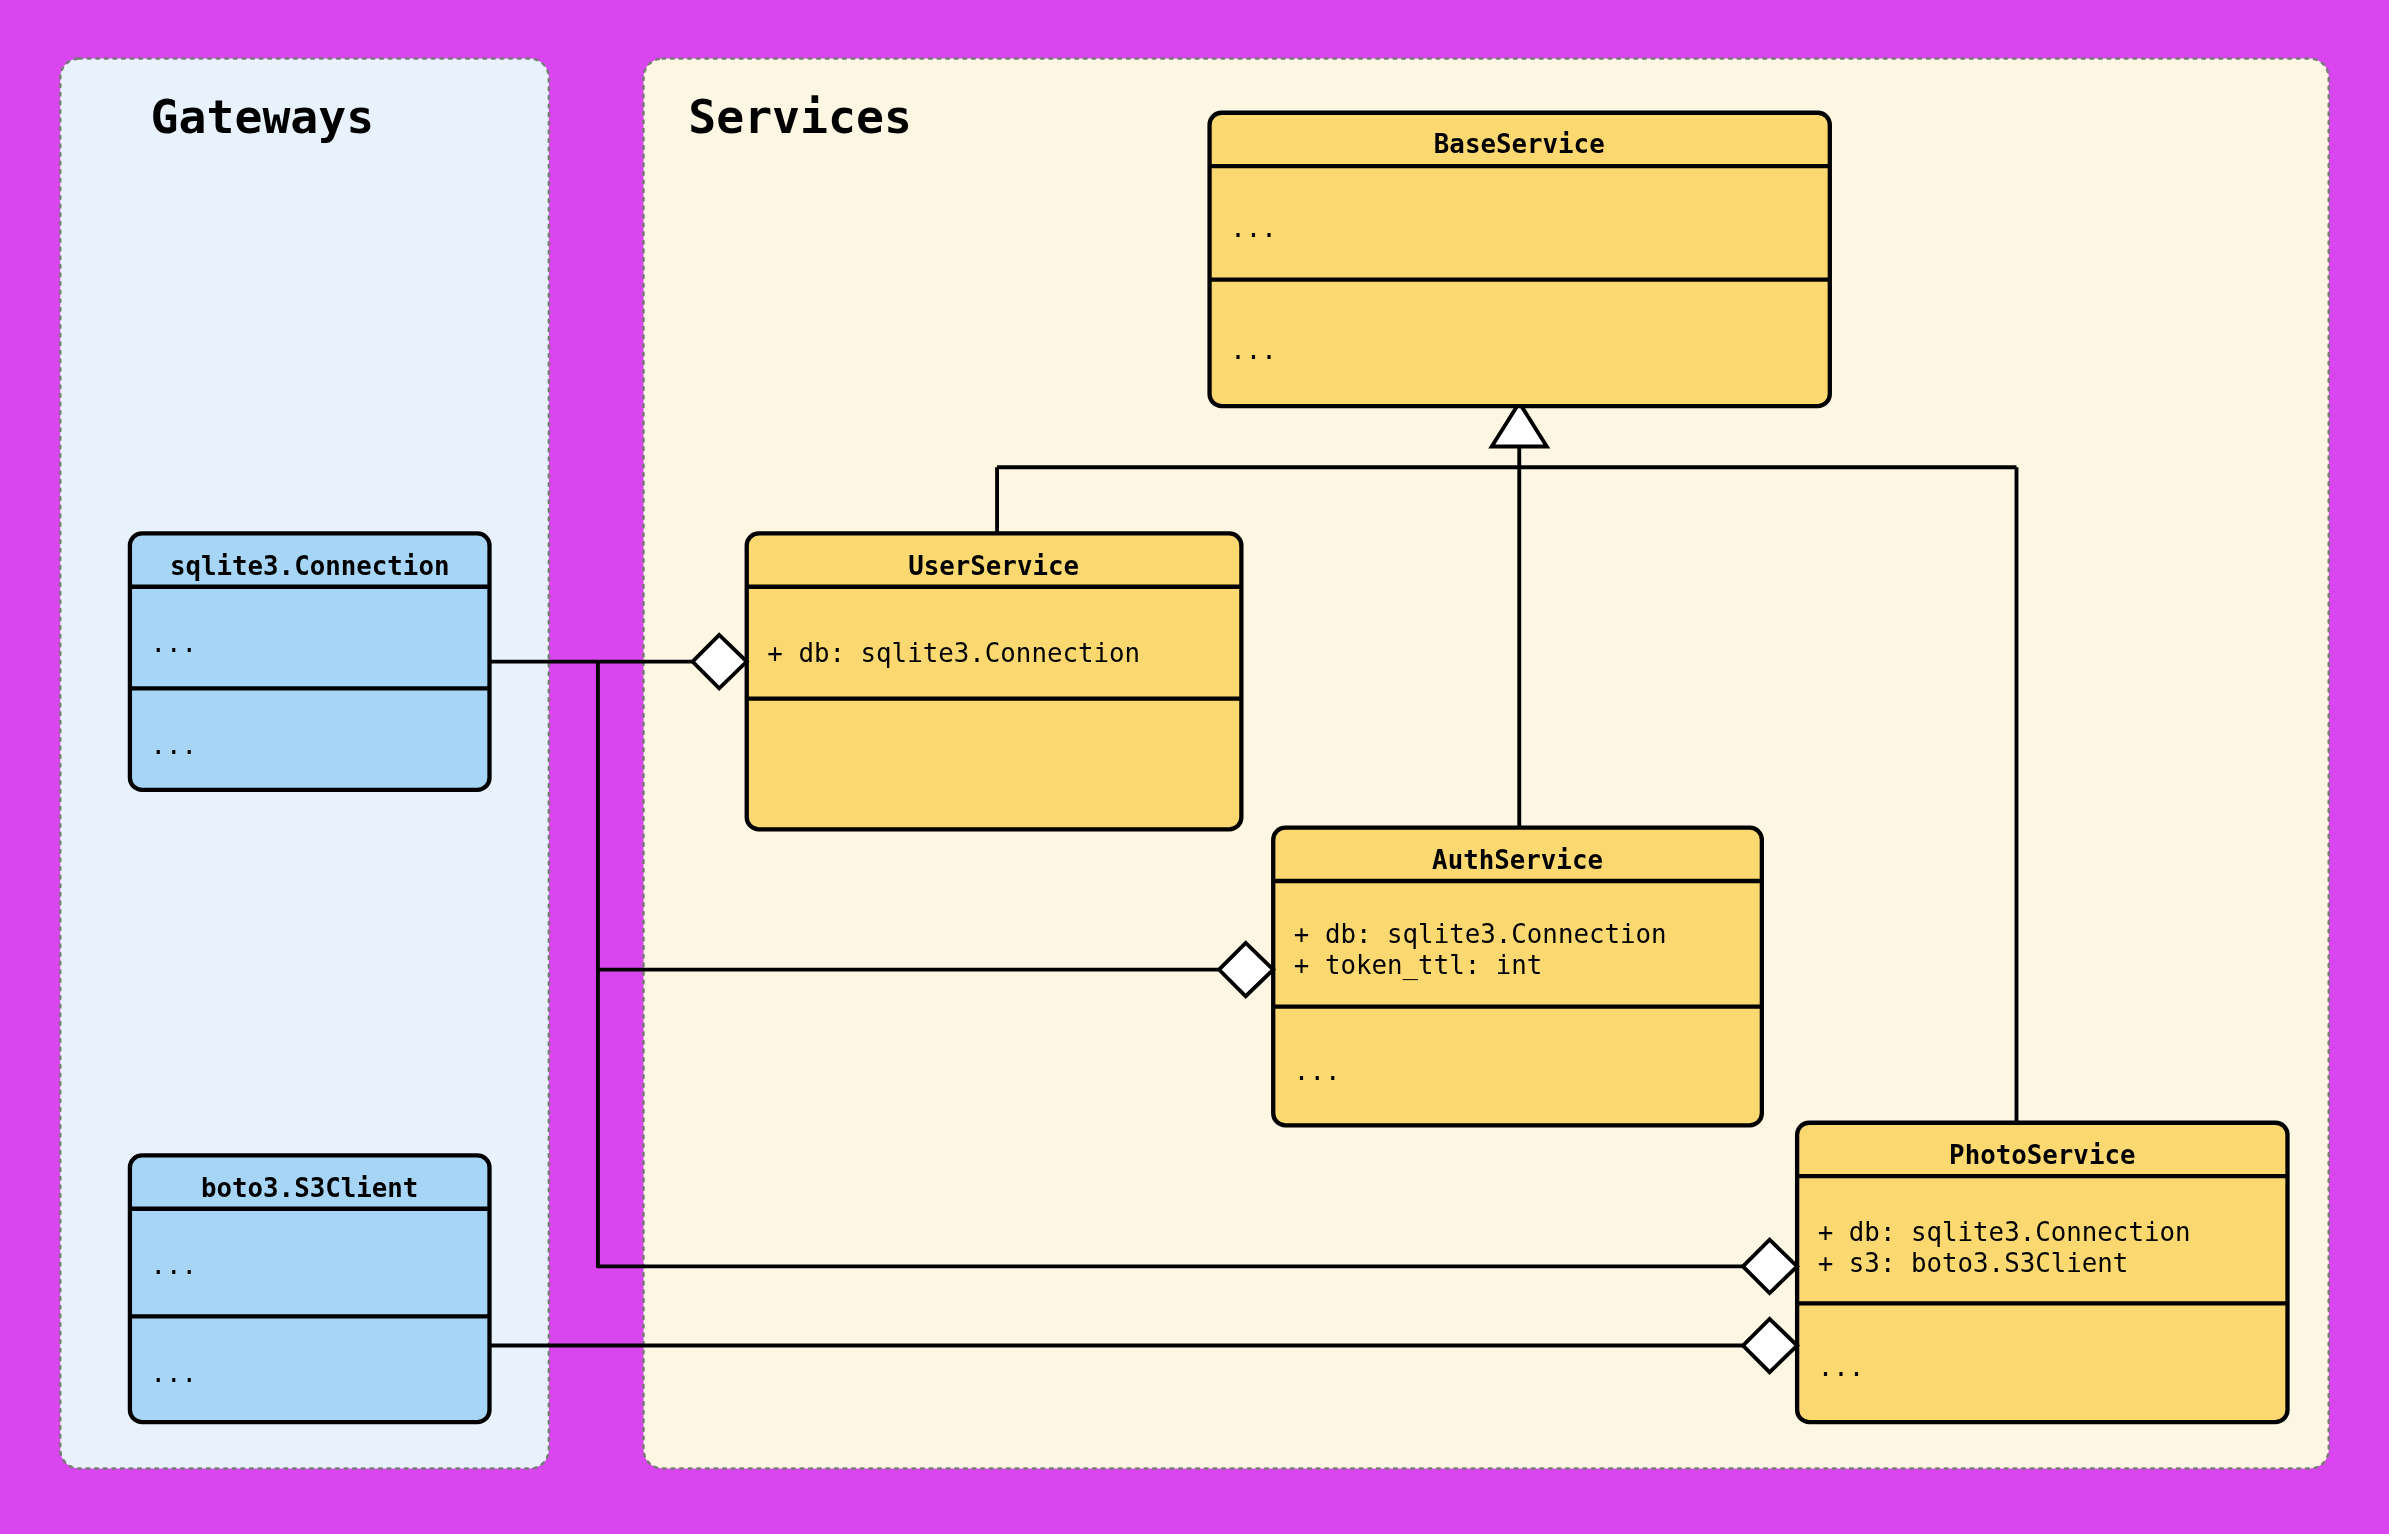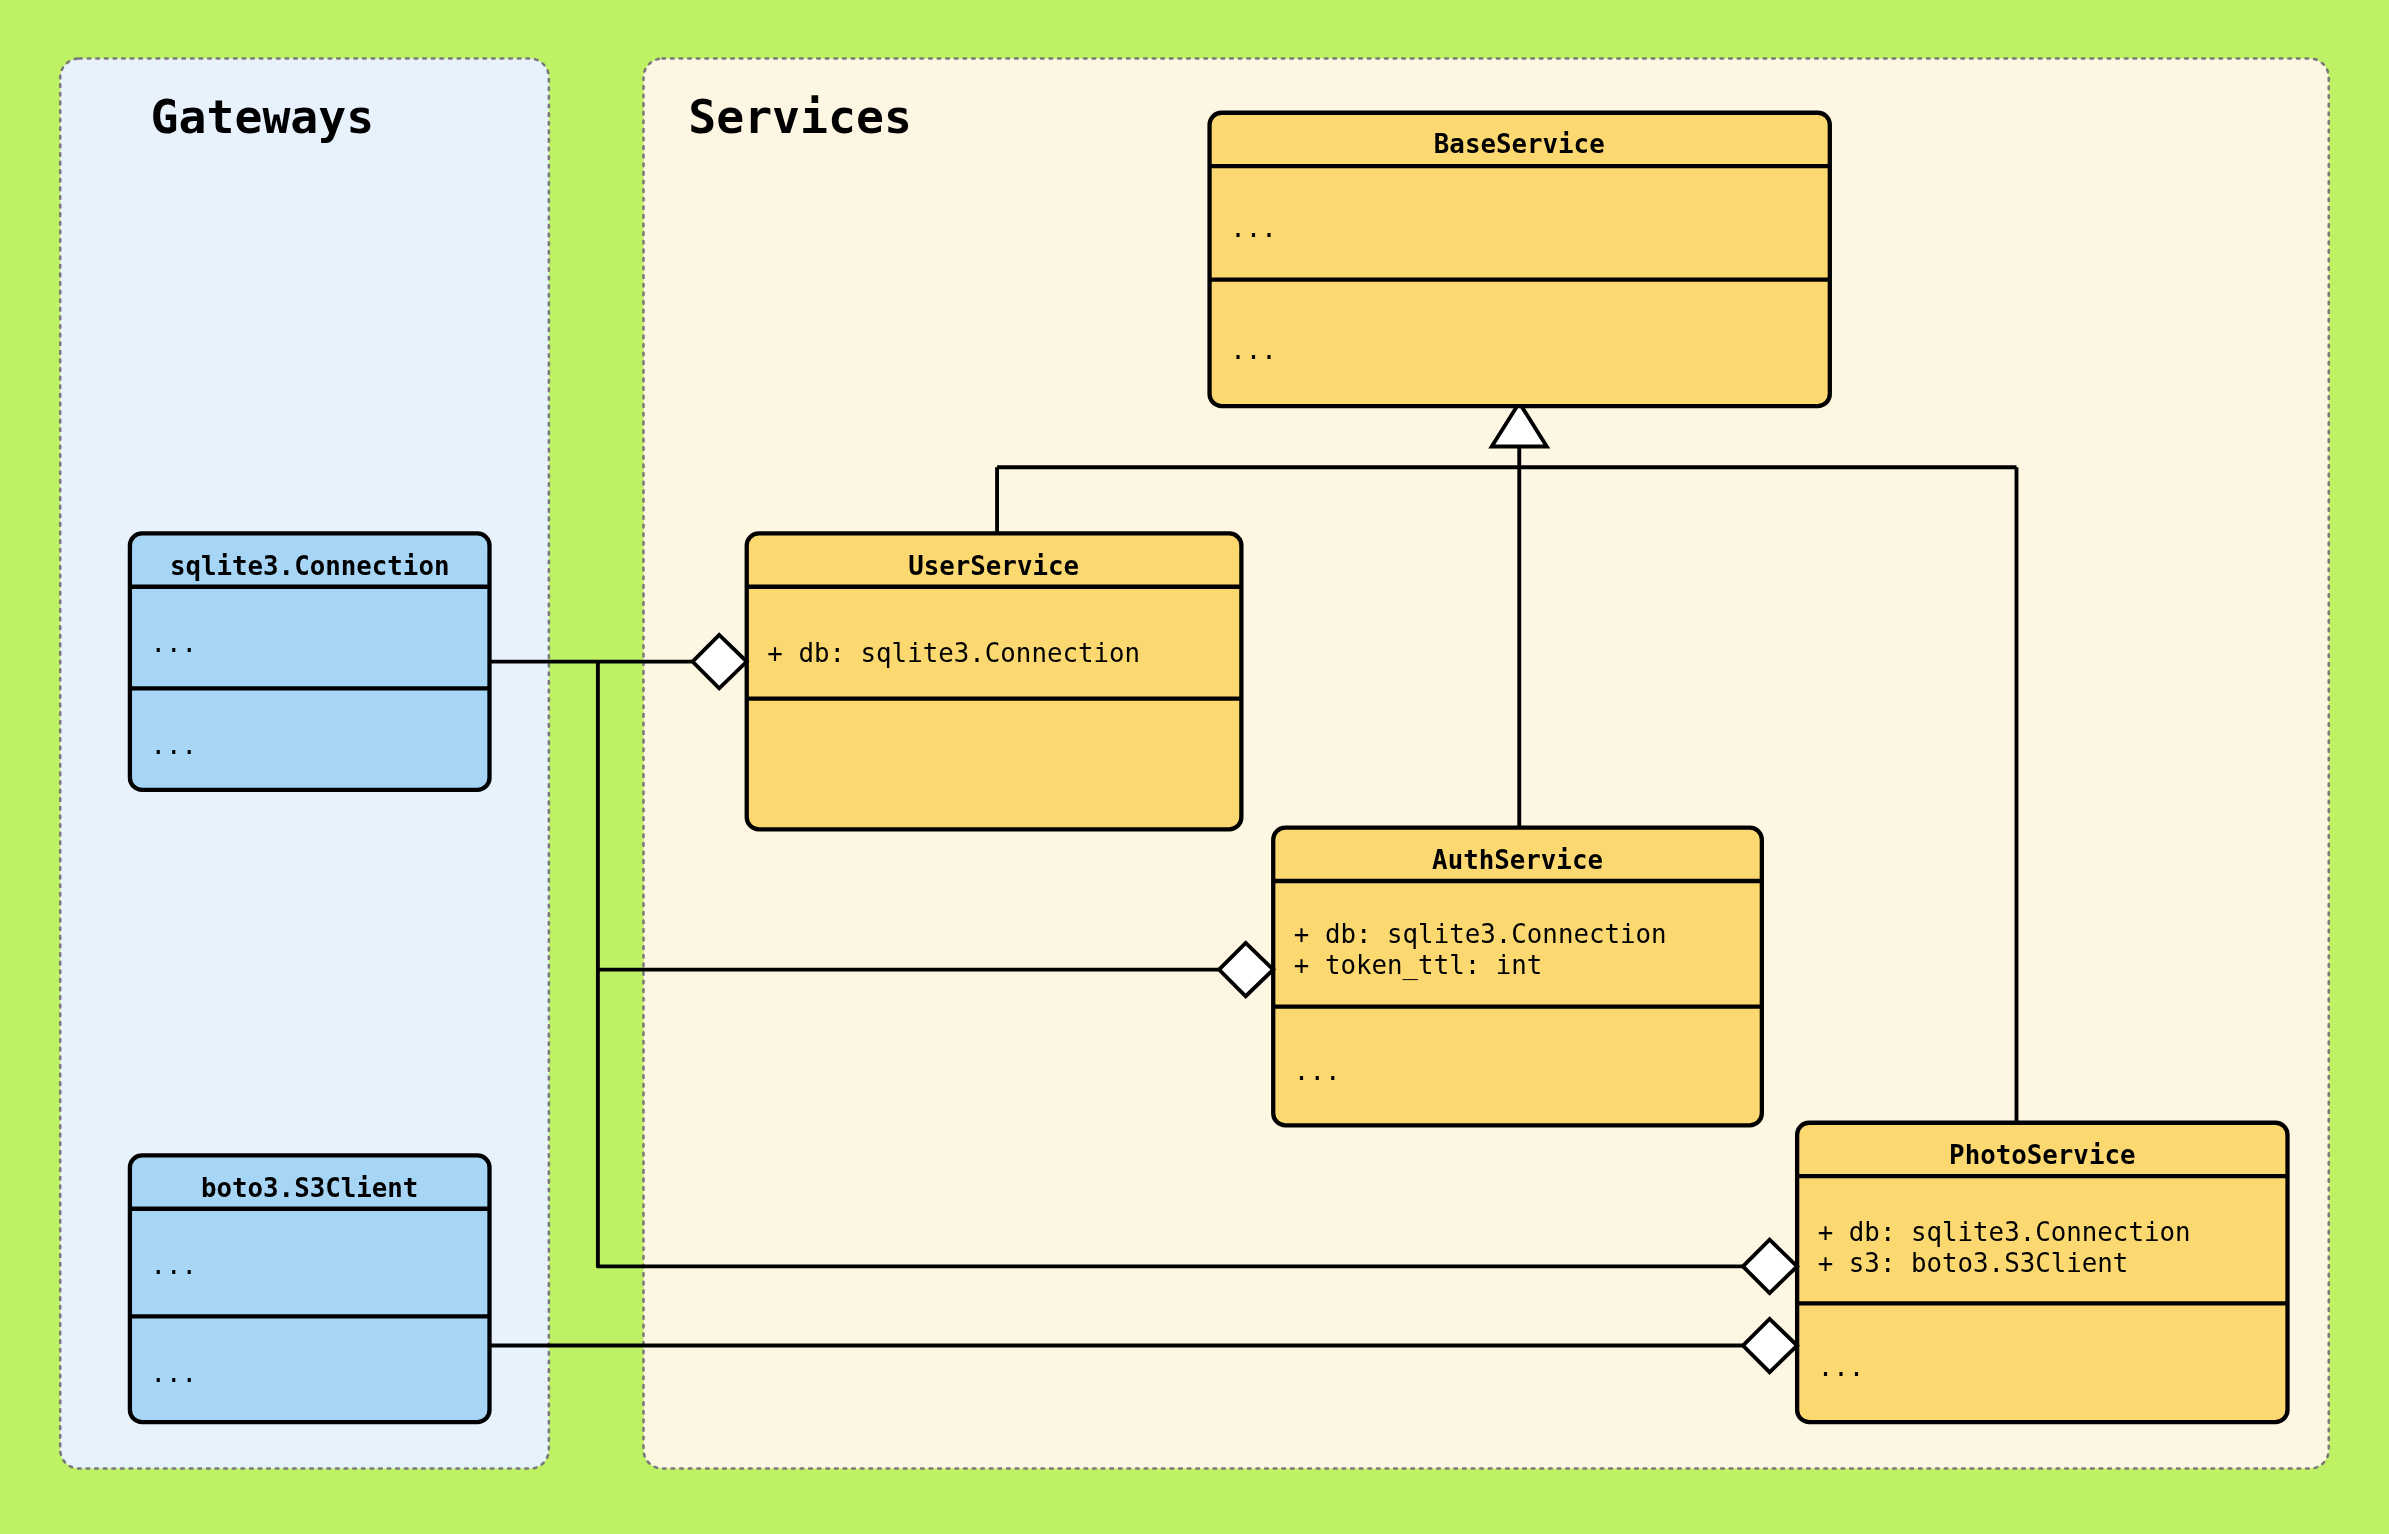--- a/index.html
+++ b/index.html
@@ -5,21 +5,21 @@
   html, body {
     margin: 0;
     padding: 0;
     background: #ffffff;
     font-family: "DejaVu Sans Mono", monospace;
   }
   #canvas {
     position: relative;
     width: 2389px;
     height: 1534px;
-    background: #bef264;
+    background: #d946ef;
     overflow: hidden;
   }
   svg#diagram {
     position: absolute;
     left: 0;
     top: 0;
     width: 2389px;
     height: 1534px;
   }
   .pkg-label {

